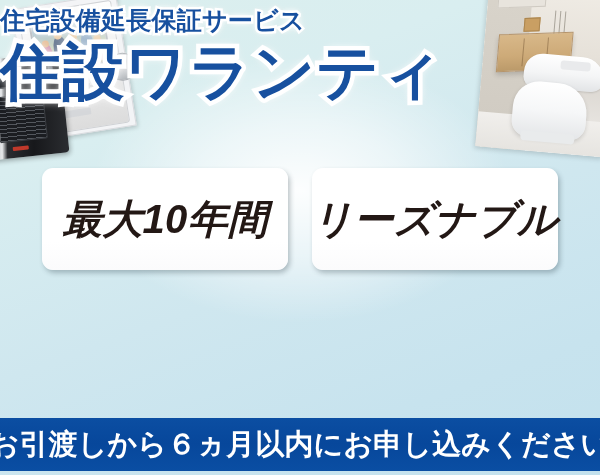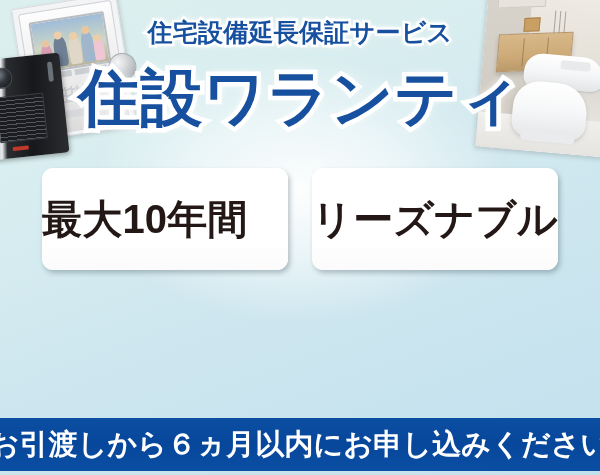--- a/index.html
+++ b/index.html
@@ -168,39 +168,39 @@
   }
   .pr-base {
     position: absolute; left: 14px; top: 78px; width: 54px; height: 10px;
     border-radius: 4px; background: #e9ebec;
   }
   .pr-floor { position: absolute; left: 0; right: 0; bottom: 0; height: 22%; background: linear-gradient(180deg,#f1efec,#e6e4e0); }
 
   
   .headline {
     position: absolute;
-    left: 0; right: 0; top: 20px;
-    text-align: center;
+    left: 0; right: 0; top: 8px;
+    text-align: left;
     pointer-events: none;
   }
   .subtitle {
     display: inline-block;
     font-size: 25px;
     font-weight: 700;
     letter-spacing: 0.01em;
     color: #17509f;
     line-height: 1;
     -webkit-text-stroke: 5px #ffffff;
     paint-order: stroke fill;
     text-shadow:
       0 0 6px #ffffff, 0 0 6px #ffffff, 0 0 10px #ffffff;
   }
   .maintitle {
     display: block;
-    margin-top: 20px;
+    margin-top: 6px;
     font-size: 62px;
     font-weight: 700;
     letter-spacing: 0.005em;
     color: #17509f;
     line-height: 1.05;
     -webkit-text-stroke: 9px #ffffff;
     paint-order: stroke fill;
     text-shadow: 0 0 8px #ffffff, 0 0 12px #ffffff;
   }
 
@@ -215,21 +215,22 @@
     grid-template-rows: 102px 102px;
     column-gap: 24px;
     row-gap: 17px;
   }
   .fbox {
     background: linear-gradient(180deg,#ffffff 0%, #ffffff 72%, #fbfbfc 100%);
     border-radius: 11px;
     box-shadow: 2px 3px 5px rgba(40,60,70,.30);
     display: flex;
     align-items: center;
-    justify-content: flex-start;
+    justify-content: center;
+    font-style: italic;
   }
   .fbox span {
     font-size: 40px;
     font-weight: 700;
     color: #231815;
     letter-spacing: 0.005em;
     line-height: 1;
     white-space: nowrap;
   }
 

